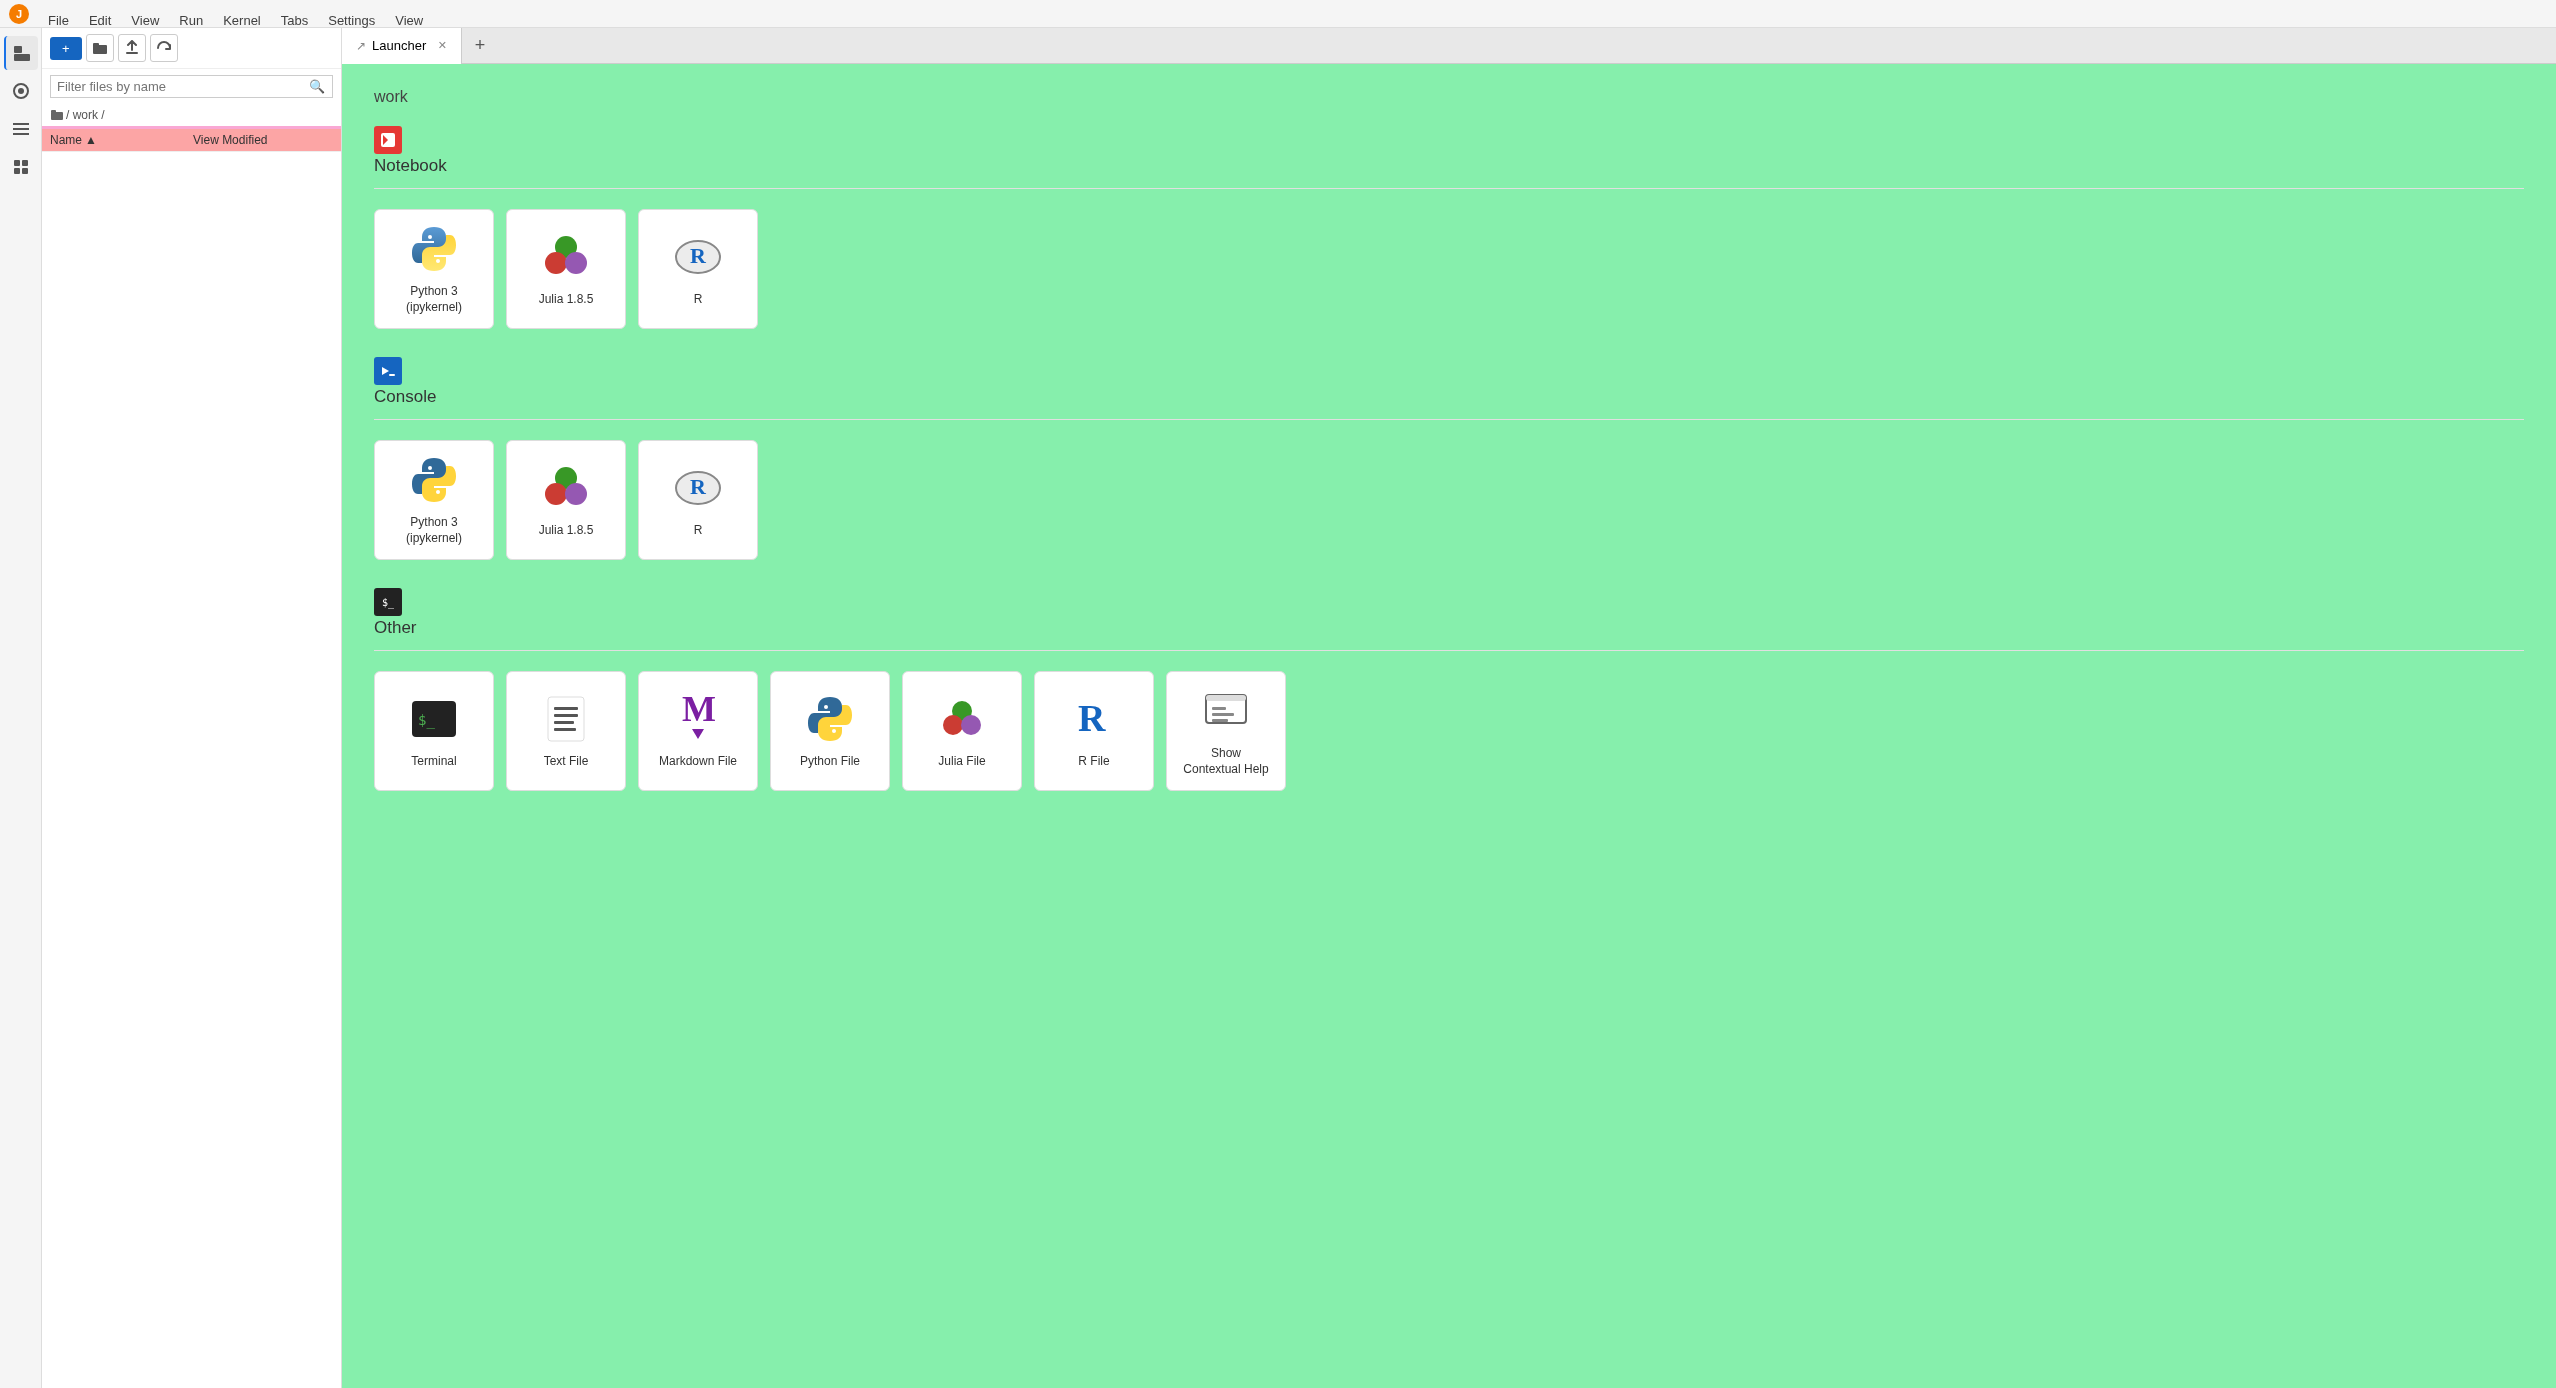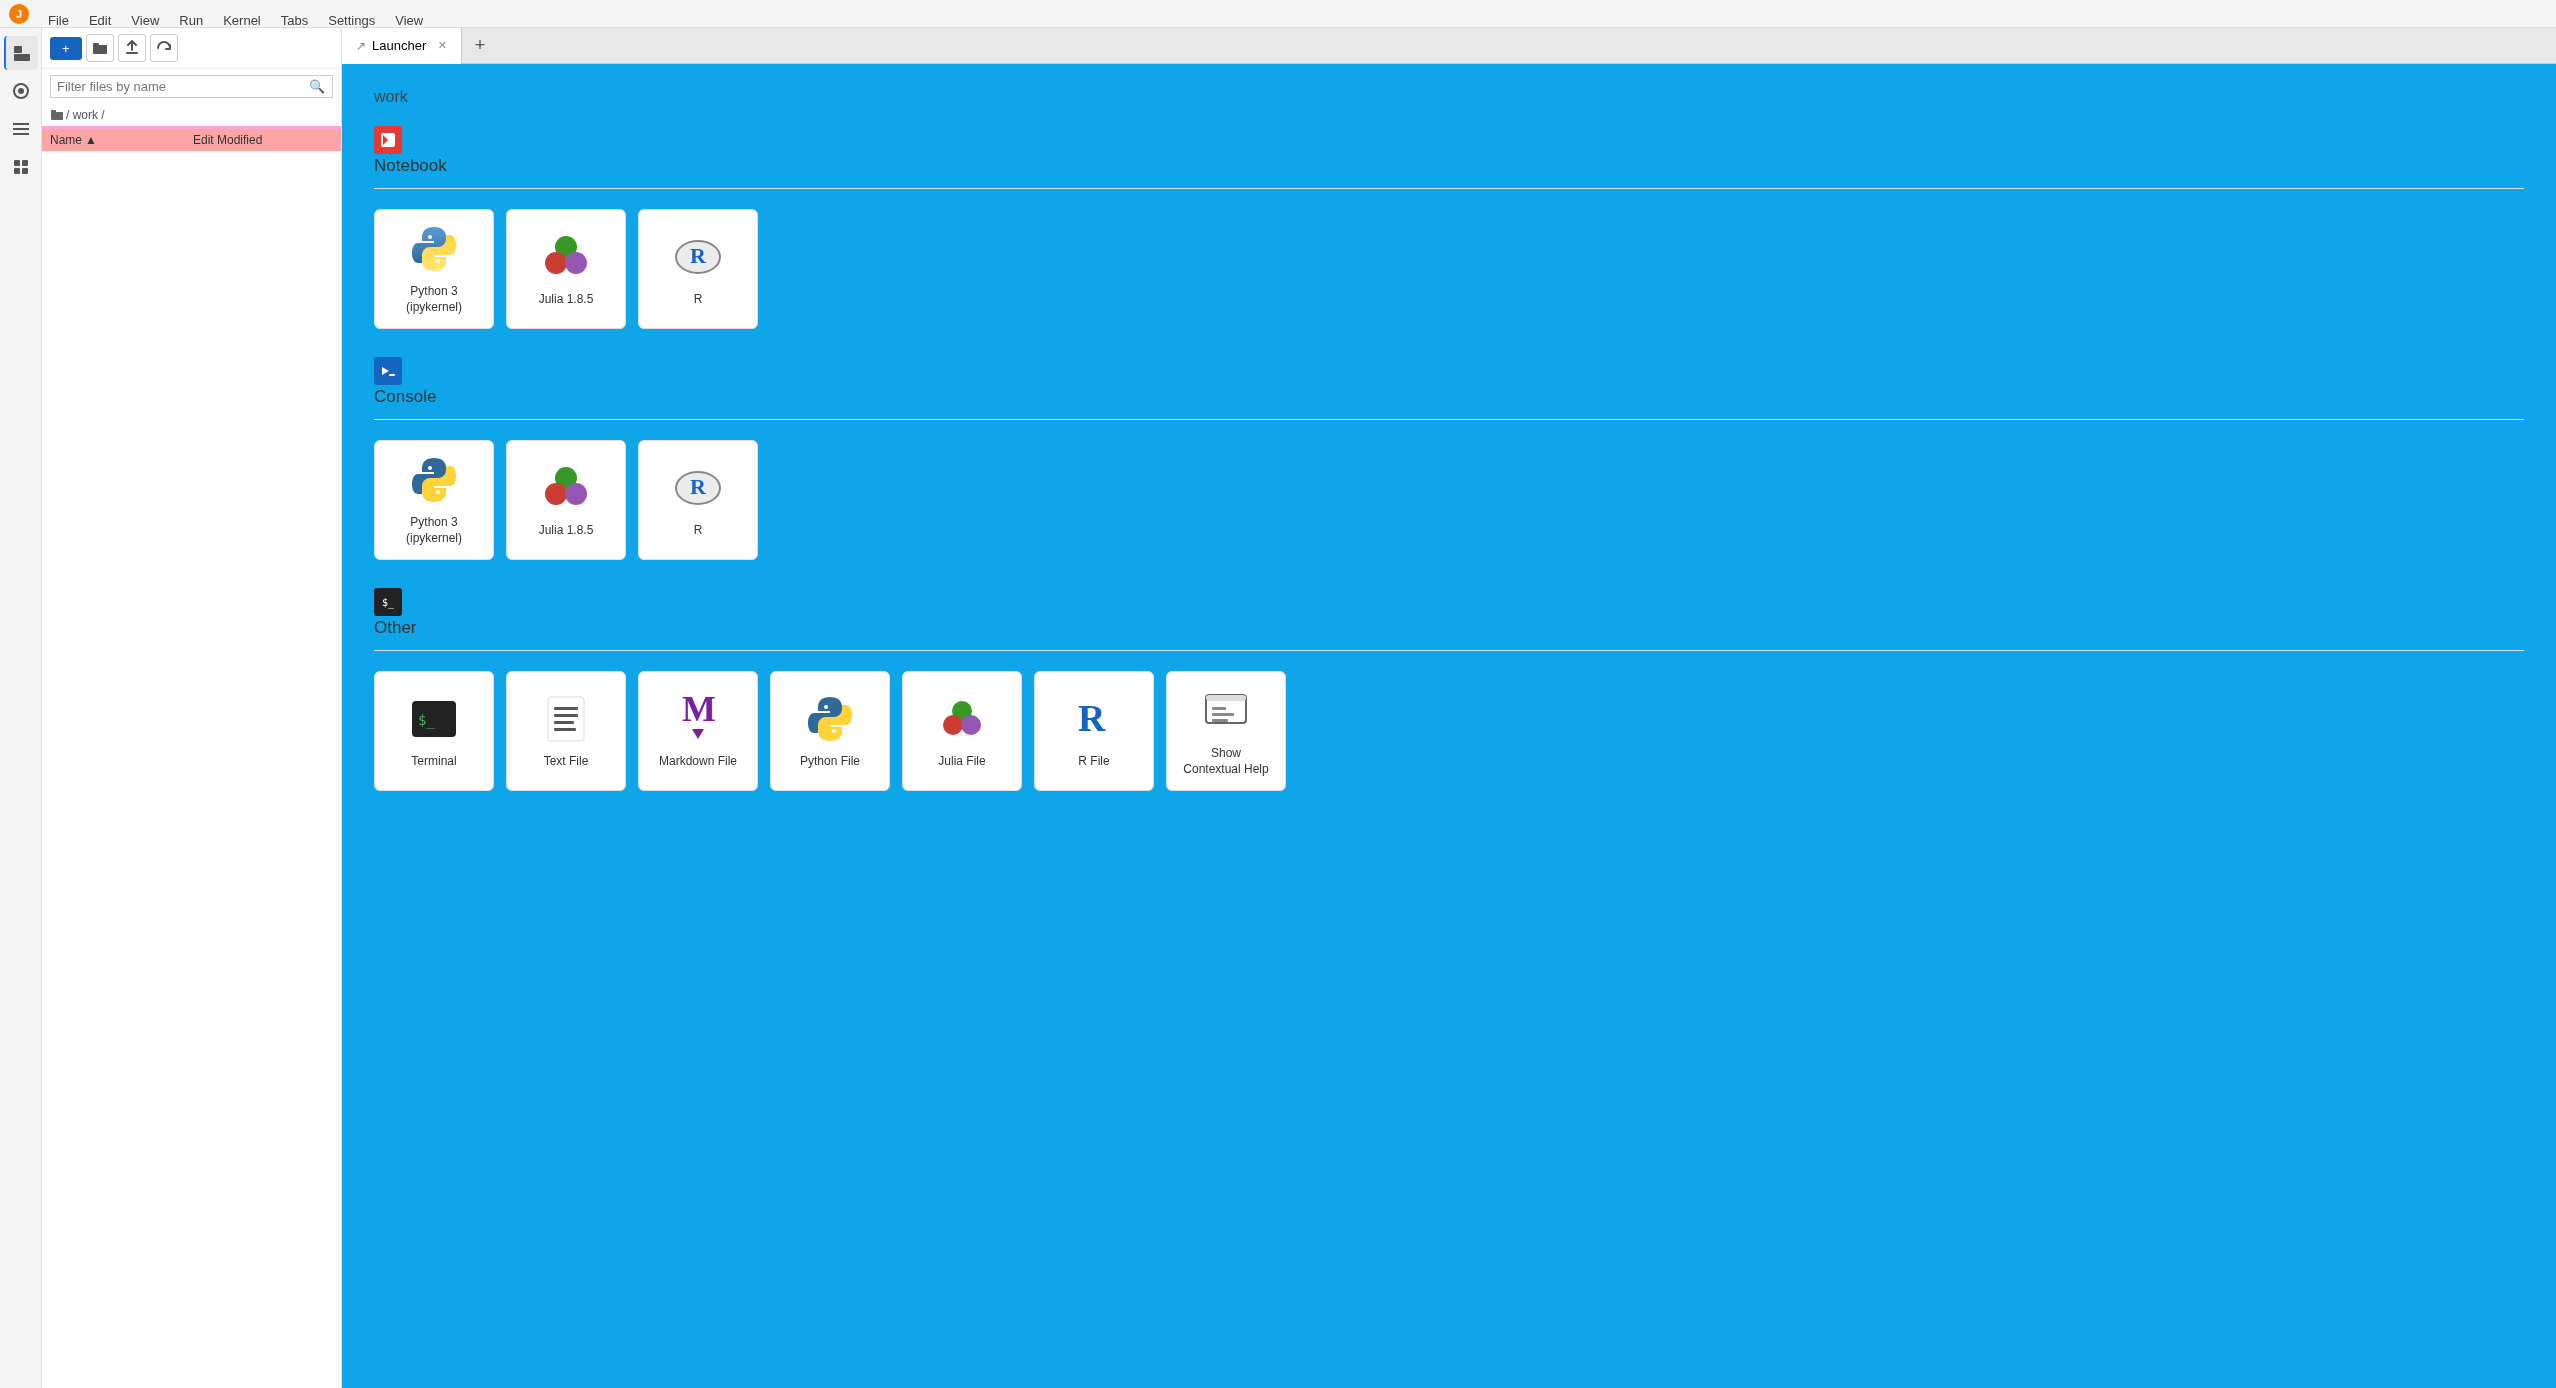--- a/index.html
+++ b/index.html
@@ -33,21 +33,21 @@
 
     
     .content-area { flex: 1; display: flex; flex-direction: column; background: #fff; }
     .tab-bar { display: flex; align-items: center; background: #e8e8e8; border-bottom: 1px solid #ccc; height: 36px; }
     .tab { display: flex; align-items: center; padding: 0 14px; height: 36px; background: #fff; border-right: 1px solid #ccc; cursor: pointer; font-size: 13px; gap: 6px; min-width: 120px; }
     .tab-add { width: 36px; height: 36px; display: flex; align-items: center; justify-content: center; cursor: pointer; font-size: 18px; color: #555; }
     .tab-close { margin-left: auto; font-size: 11px; color: #888; cursor: pointer; }
     .tab-icon { font-size: 12px; color: #888; }
 
     
-    .launcher { flex: 1; overflow-y: auto; padding: 24px 32px; background: #0ea5e9; }
+    .launcher { flex: 1; overflow-y: auto; padding: 24px 32px; background: #86efac; }
     .launcher-section-title { font-size: 17px; color: #333; margin-bottom: 12px; display: flex; align-items: flex-start; gap: 2px; flex-direction: column; }
     .section-divider { border: none; border-top: 1px solid #e0e0e0; margin: 0 0 20px 0; }
     .launcher-section { margin-bottom: 28px; }
     .kernel-grid { display: flex; flex-wrap: wrap; gap: 12px; margin-bottom: 8px; }
     .kernel-card { width: 120px; height: 120px; border: 1px solid #ddd; border-radius: 6px; display: flex; flex-direction: column; align-items: center; justify-content: center; cursor: pointer; background: #fff; transition: box-shadow 0.15s; padding: 8px; }
     .kernel-icon { width: 54px; height: 54px; margin-bottom: 8px; display: flex; align-items: center; justify-content: center; }
     .kernel-label { font-size: 12px; color: #333; text-align: center; line-height: 1.3; }
 
     
     .section-badge-notebook { background: #e53935; width: 28px; height: 28px; border-radius: 3px; display: flex; align-items: center; justify-content: center; }
@@ -144,21 +144,21 @@
         <rect x="1" y="4" width="12" height="8" rx="1" fill="#666"></rect>
       </svg>
       <span>/ work /</span>
     </div>
     <div class="file-table-header">
       <div class="file-col-name">
         <span>Name</span>
         <span>▲</span>
       </div>
       <div class="file-col-modified">
-        <span>Edit Modified</span>
+        <span>View Modified</span>
       </div>
     </div>
   </div>
 
   <div class="content-area">
 
     <div class="tab-bar">
       <div class="tab">
         <span class="tab-icon">↗</span>
         <span>Launcher</span>

